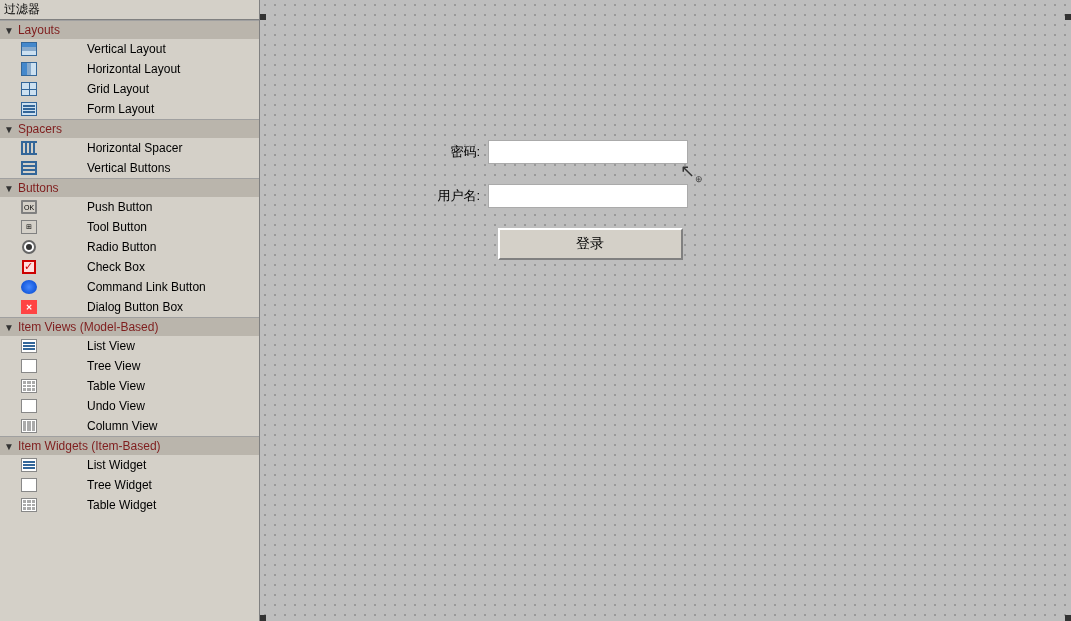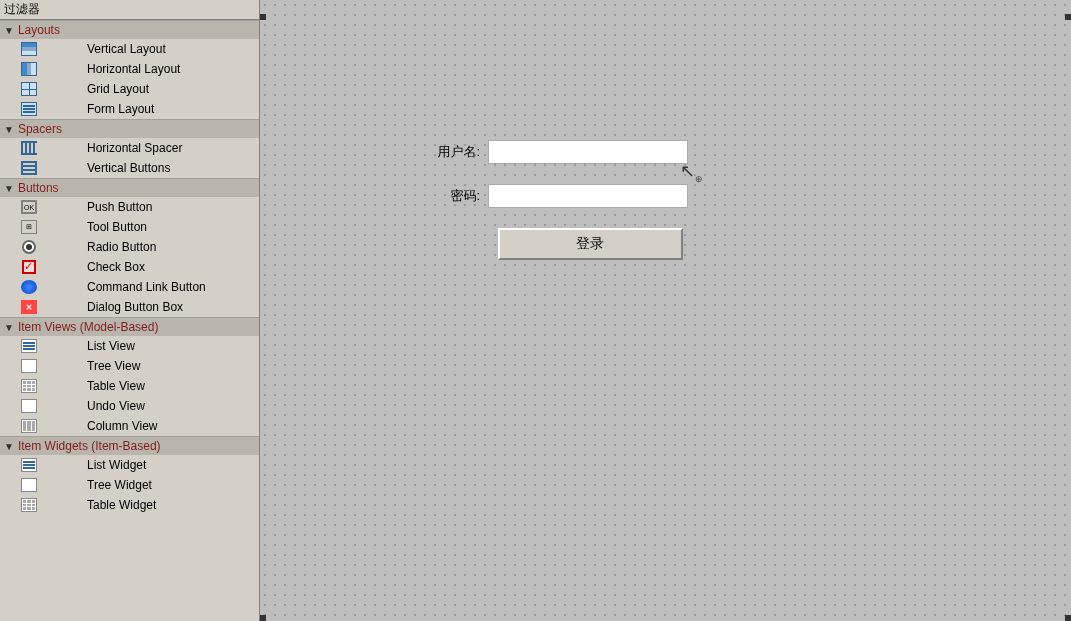--- a/index.html
+++ b/index.html
@@ -613,25 +613,25 @@
 
     <div class="handle handle-tl"></div>
     <div class="handle handle-tr"></div>
     <div class="handle handle-bl"></div>
     <div class="handle handle-br"></div>
 
     <div id="cursor-indicator">↖<sub style="font-size:9px;color:#444">⊕</sub></div>
 
     <div id="form-widget">
       <div class="form-row">
-        <div class="form-label">用户名:</div>
+        <div class="form-label">密码:</div>
         <input class="form-input" type="text" value="" style="">
       </div>
       <div class="form-row">
-        <div class="form-label">密码:</div>
+        <div class="form-label">用户名:</div>
         <input class="form-input" type="text" value="" style="">
       </div>
       <div class="form-button-row">
         <button id="login-btn">登录</button>
       </div>
     </div>
 
   </div>
 </div>
 

